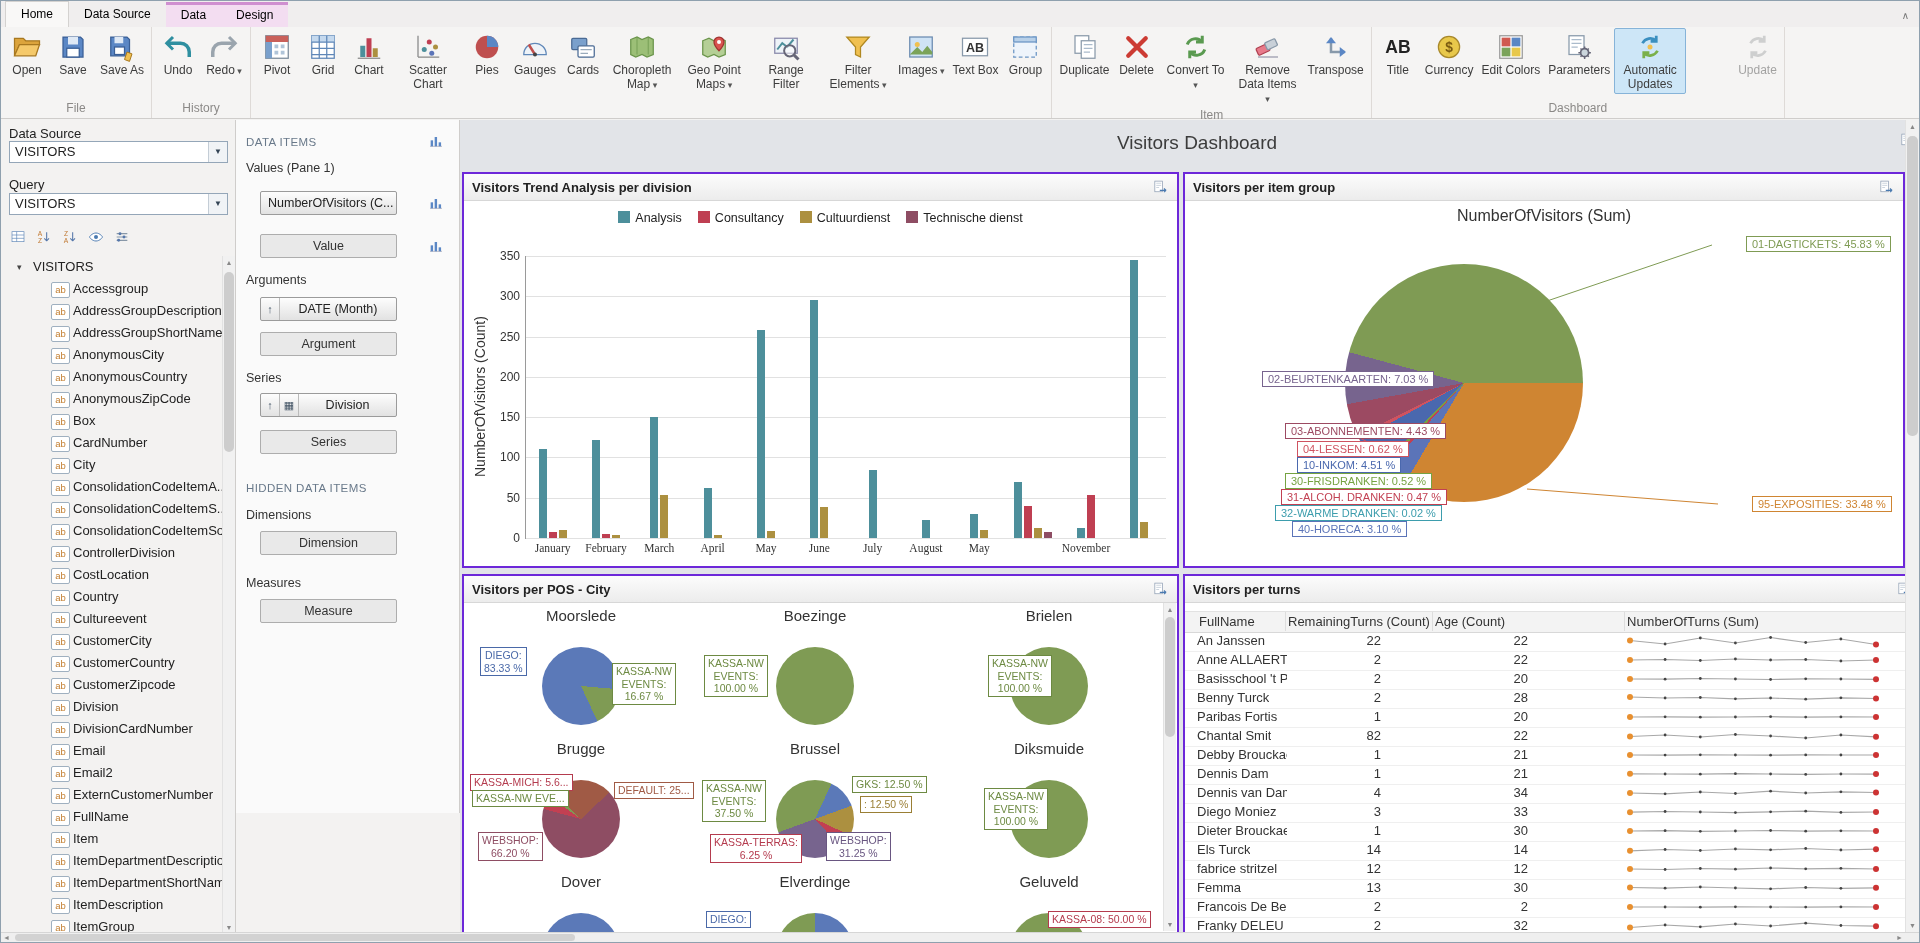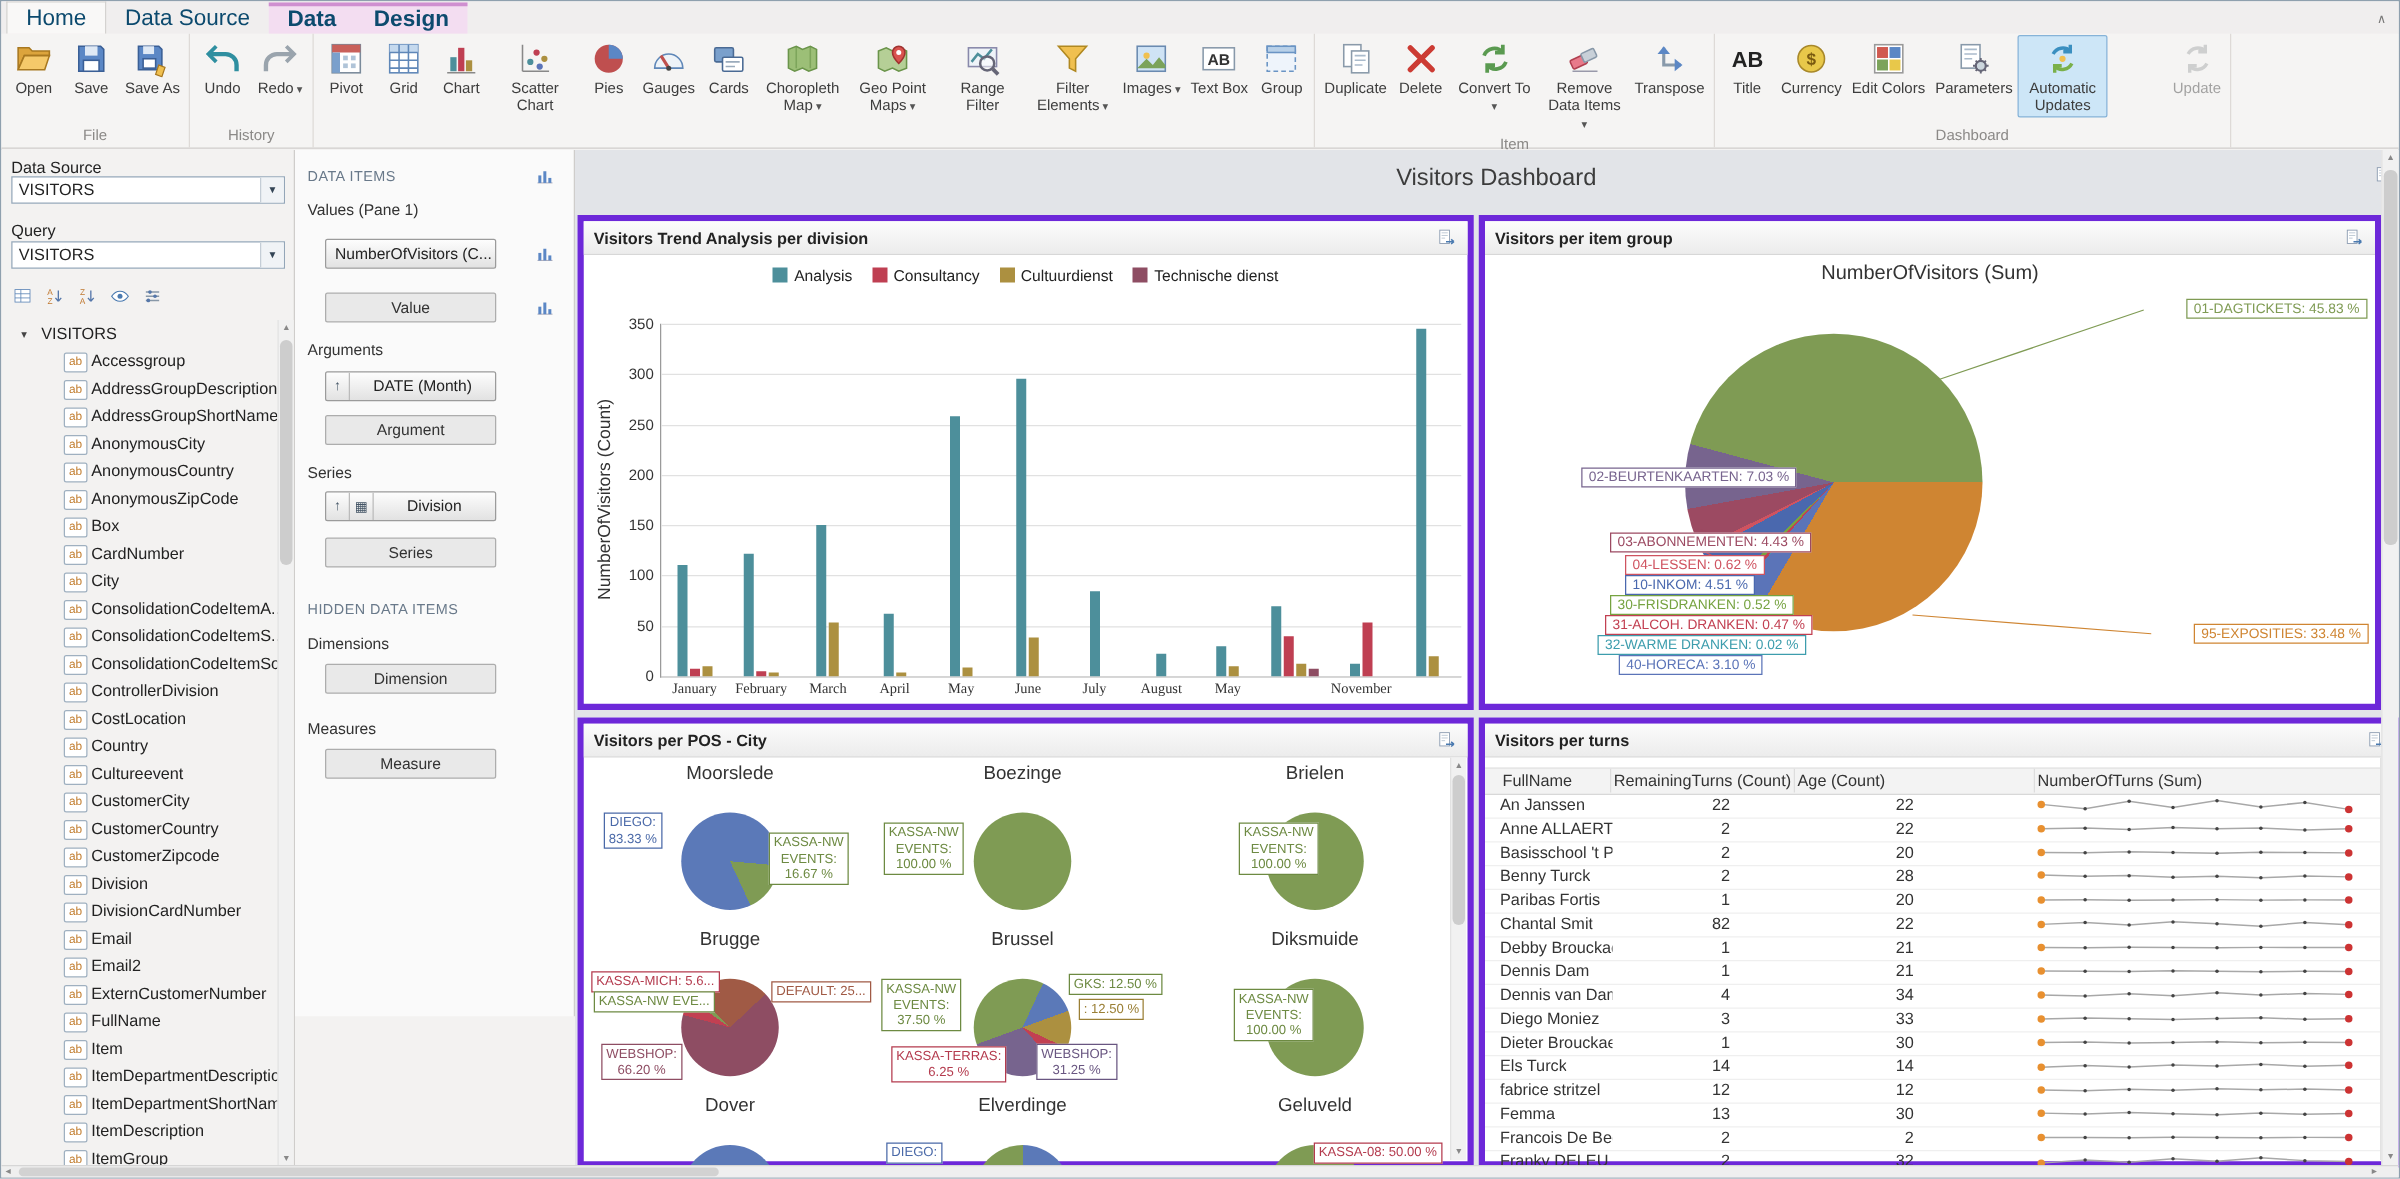--- a/index.html
+++ b/index.html
@@ -1,21 +1,21 @@
 <!DOCTYPE html>
 <html><head>
 <meta charset="utf-8">
 <style>
   html,body{margin:0;padding:0;background:#fff;font-family:"Liberation Sans",sans-serif;}
   #app{position:relative;width:1920px;height:943px;background:#f3f2f1;overflow:hidden;border:1px solid #8fa0ae;box-sizing:border-box;}
   
   #tabrow{position:absolute;left:0;top:0;width:100%;height:26px;background:#f0eeee;display:flex;align-items:flex-end;padding-left:4px;box-sizing:border-box;}
-  .tab{padding:0 15px;height:25px;line-height:25px;font-size:18px;color:#0c4a6e;cursor:default;}
+  .tab{padding:0 15px;height:25px;line-height:25px;font-size:12px;color:#000000;cursor:default;}
   .tab.active{background:#f9f8f7;border:1px solid #d4d2d0;border-bottom:none;}
-  .tab.ctx{background:#f3ddf1;border-top:3px solid #cf8fd0;height:22px;line-height:21px;font-weight:bold;}
+  .tab.ctx{background:#f3ddf1;border-top:3px solid #cf8fd0;height:22px;line-height:21px;}
   #ribbon-collapse{margin-left:auto;margin-right:10px;color:#777;font-size:10px;line-height:22px;}
   
   #ribbon{position:absolute;left:0;top:26px;width:100%;height:92px;background:#f5f4f3;border-bottom:1px solid #cfcdcb;display:flex;box-sizing:border-box;}
   .rgroup{display:flex;flex-direction:column;border-right:1px solid #dedad7;padding:1px 3px 0;}
   .rbtns{flex:1;display:flex;align-items:flex-start;}
   .rbtn{min-width:46px;max-width:72px;display:flex;flex-direction:column;align-items:center;padding:3px 3px 1px;font-size:12px;color:#3d3d3d;background:none;border:1px solid transparent;font-family:inherit;}
   .rbtn .icn{width:30px;height:30px;margin-bottom:2px;display:block;}
   .rbtn .icn svg{width:100%;height:100%;}
   .rlbl{text-align:center;line-height:1.15;}
   .dd-arrow{font-size:9px;color:#555;}
@@ -57,21 +57,21 @@
   .ctext.ltext{text-align:left;padding-left:7px;}
   .miniic{position:absolute;left:192px;width:16px;height:16px;}
   .miniic svg{width:100%;height:100%;}
   
   #dashboard{position:absolute;left:459px;top:119px;width:1447px;height:814px;background:#e2e4e8;padding-left:27px;}
   #dash-title-row{position:absolute;left:0;top:0;width:100%;height:48px;}
   #dash-title{position:absolute;left:0;right:0;top:12px;text-align:center;font-size:19px;color:#3c3c3c;}
   .xicon{display:inline-block;width:17px;height:17px;}
   .xicon svg{width:100%;height:100%;}
   #dash-export{position:absolute;right:18px;top:12px;}
-  .panel{position:absolute;background:#fff;border:5px solid #6d28d9;box-sizing:border-box;}
+  .panel{position:absolute;background:#fff;border:2px solid #6d28d9;box-sizing:border-box;}
   #p1{left:2px;top:52px;width:717px;height:396px;}
   #p2{left:723px;top:52px;width:722px;height:396px;}
   #p3{left:2px;top:454px;width:717px;height:360px;}
   #p4{left:723px;top:454px;width:740px;height:360px;}
   .phead{height:26px;background:linear-gradient(#fcfcfc,#ececec);border-bottom:1px solid #d7d7d7;display:flex;align-items:center;padding:0 8px;}
   .pcap{flex:1;font-size:13px;font-weight:bold;color:#222;}
   .pbody{position:relative;overflow:hidden;}
   #p1b{height:368px;}
   #p2b{height:368px;}
   #p3b{height:332px;}

